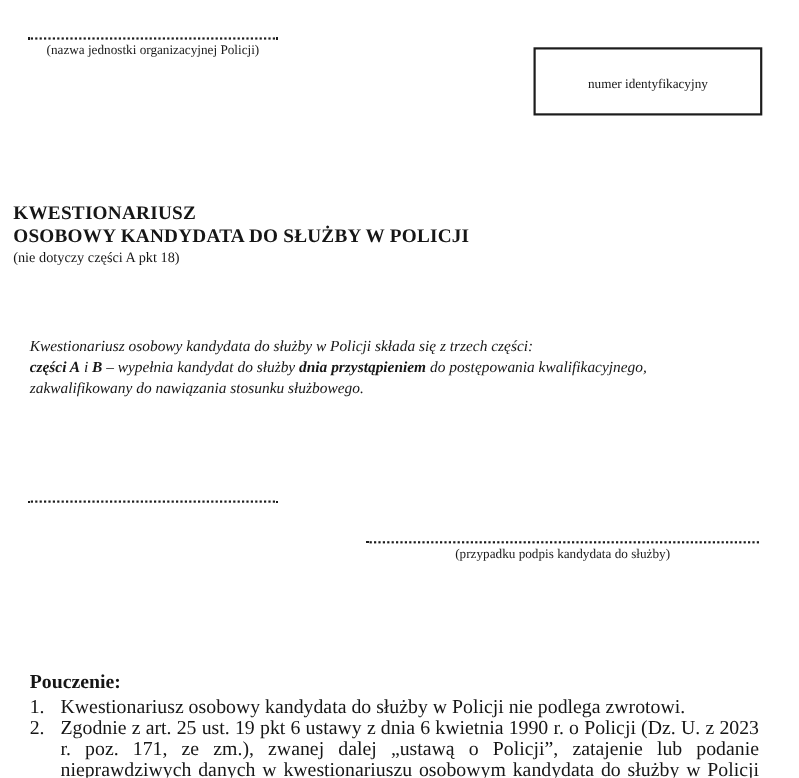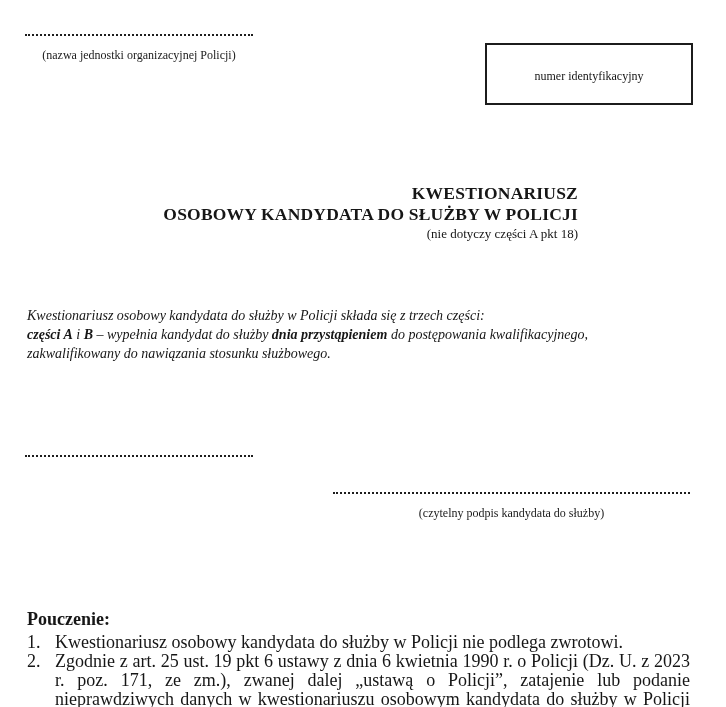--- a/index.html
+++ b/index.html
@@ -15,21 +15,21 @@
 
   
   .dotted-line {
     height: 9px;
     border-bottom: 2px dotted #1d1d1d;
   }
   .caption {
     font-size: 12px;
     line-height: 14px;
     text-align: center;
-    margin-top: 12px;
+    margin-top: 2px;
     color: #1a1a1a;
     white-space: nowrap;
   }
 
   
   .unit-field { left: 25px; top: 25px; width: 228px; }
 
   
   .id-box {
     left: 485px; top: 43px;
@@ -37,21 +37,21 @@
     border: 2px solid #1c1c1c;
     box-sizing: content-box;
   }
   .id-box .id-label {
     font-size: 12px;
     text-align: center;
     padding-top: 24px;
   }
 
   
-  .title-block { left: 0; top: 183px; width: 578px; text-align: right; }
+  .title-block { left: 12px; top: 183px; width: 578px; text-align: left; }
   .title-main {
     font-size: 17.5px;
     font-weight: bold;
     line-height: 21px;
     letter-spacing: 0.2px;
   }
   .title-note1 { font-size: 14px; line-height: 17px; margin-top: 3px; }
   .title-note2 { font-size: 13px; line-height: 16px; margin-top: 1px; }
 
   
@@ -97,21 +97,21 @@
   <div class="line"><span class="b">części A</span><span> i </span><span class="b">B</span><span> – wypełnia kandydat do służby </span><span class="b">dnia przystąpieniem</span><span> do postępowania kwalifikacyjnego,</span></div>
   <div class="line wrapfree">zakwalifikowany do nawiązania stosunku służbowego.</div>
 </div>
 
 <div class="abs place-field">
   <div class="dotted-line"></div>
 </div>
 
 <div class="abs sign-field">
   <div class="dotted-line"></div>
-  <div class="caption">(czytelny podpis kandydata do służby)</div>
+  <div class="caption">(przypadku podpis kandydata do służby)</div>
 </div>
 
 <div class="abs pouczenie">
   <div class="pouczenie-heading">Pouczenie:</div>
   <div class="notice-list">
     <div class="notice-item">
       <div class="notice-num">1.</div>
       <div class="notice-text">Kwestionariusz osobowy kandydata do służby w Policji nie podlega zwrotowi.</div>
     </div>
     <div class="notice-item">

